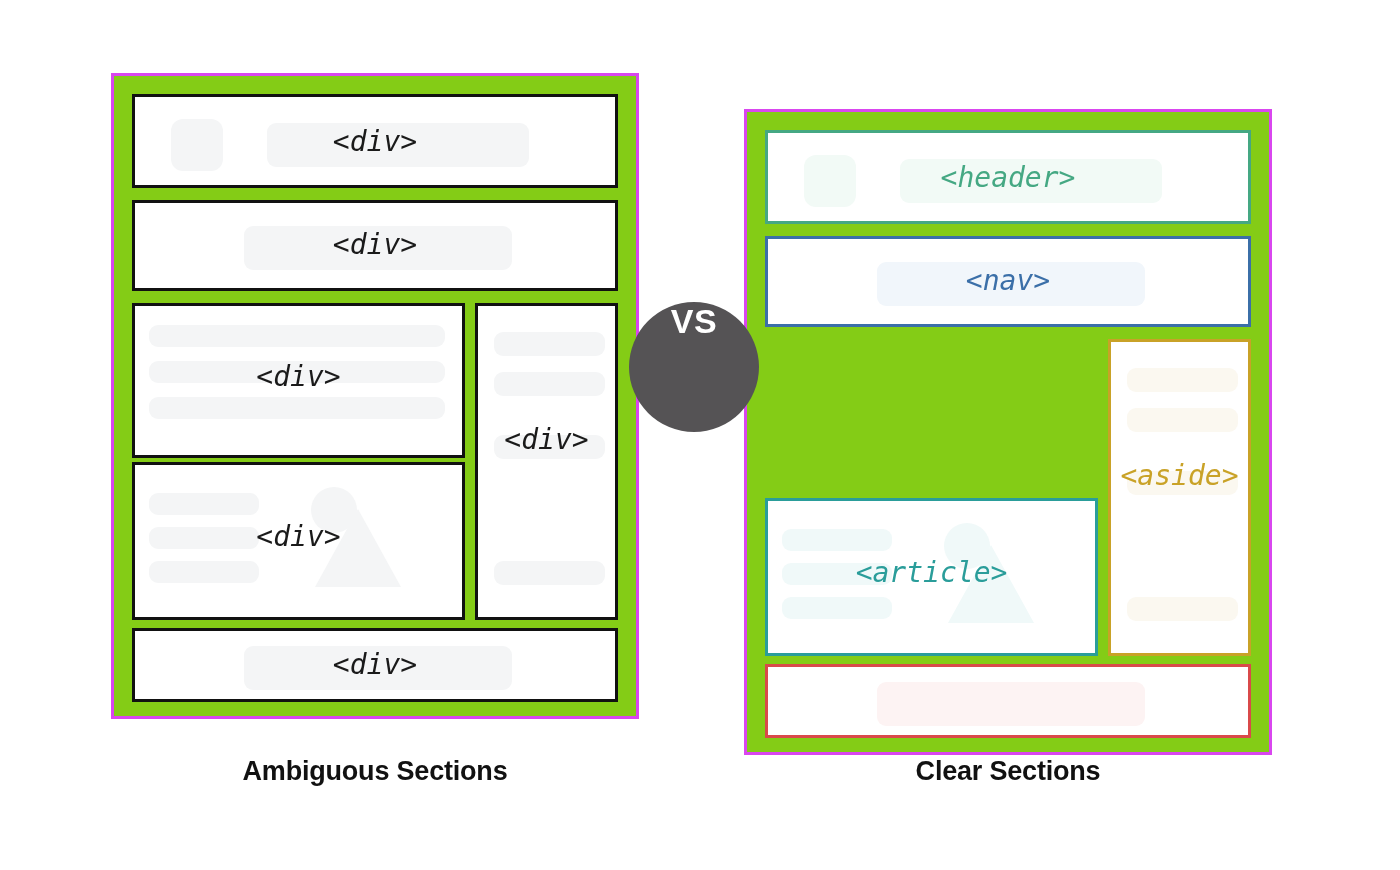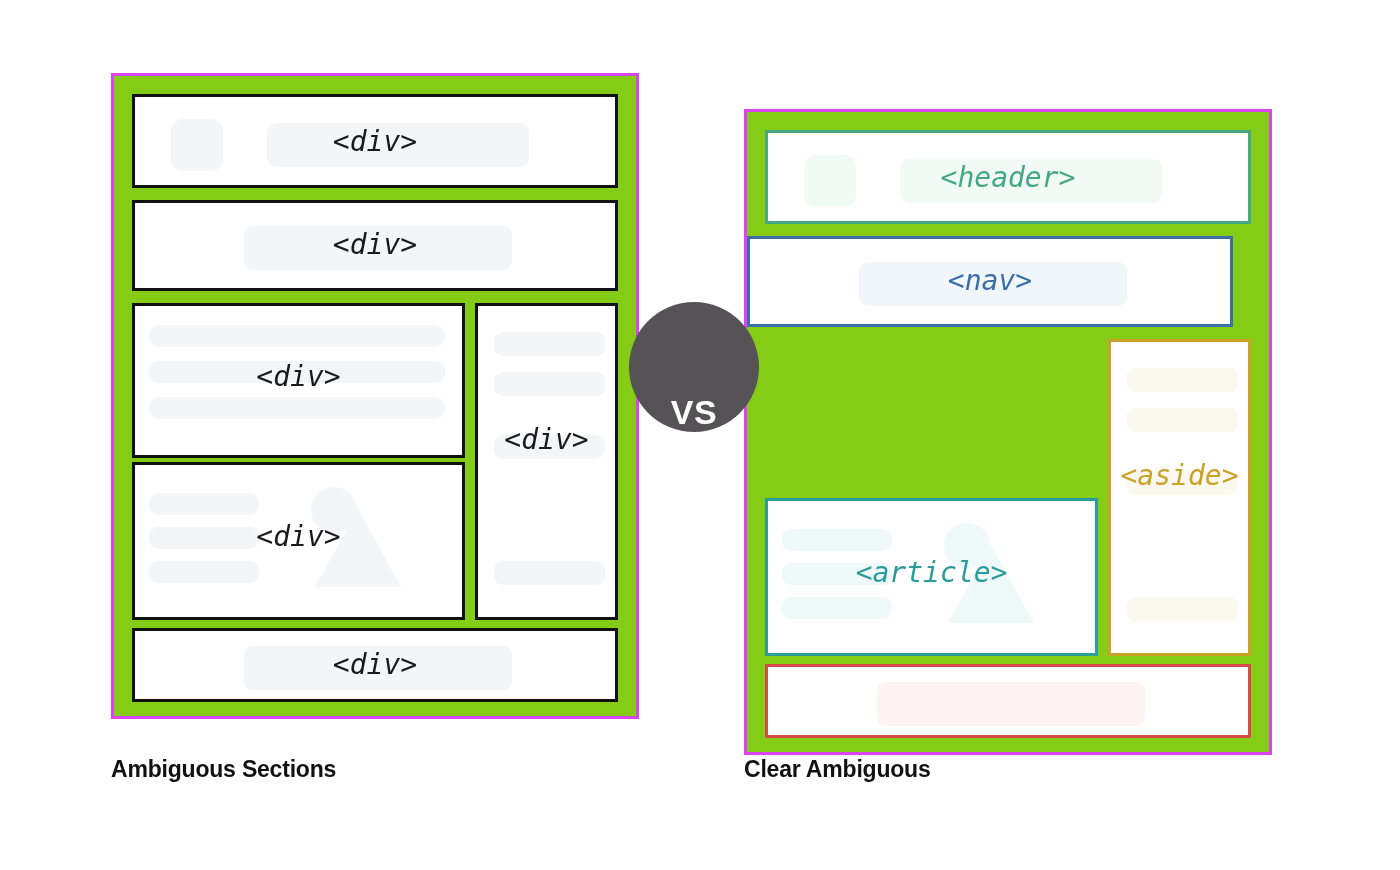--- a/index.html
+++ b/index.html
@@ -9,22 +9,22 @@
     overflow:hidden;position:relative;
   }
   .stage{position:absolute;left:0;top:0;width:1400px;height:870px;}
 
   
   .panel{position:absolute;background:#84cc16;border:3px solid #d946ef;box-sizing:border-box;font-style:italic;}
   #panel-left{left:111px;top:73px;width:528px;height:646px;}
   #panel-right{left:744px;top:73px;width:528px;height:646px;margin-top:36px;}
 
   .caption{
-    position:absolute;
-    font-size:23px;font-weight:bold;color:#111111;
+    position:absolute;text-align:center;
+    font-size:27px;font-weight:bold;color:#111111;
     letter-spacing:-0.2px;white-space:nowrap;
   }
   #caption-left{left:111px;top:756px;width:528px;}
   #caption-right{left:744px;top:756px;width:528px;}
 
   
   .box{position:absolute;box-sizing:border-box;background:#ffffff;overflow:visible;}
   .box.neutral{border:3px solid #111111;}
   .box.tinted{border:3px solid var(--bc);}
 
@@ -48,21 +48,21 @@
   .sk-circle.tintbg{background:var(--skc);}
   .sk-tri{position:absolute;width:0;height:0;
     border-left:43px solid transparent;border-right:43px solid transparent;
     border-bottom:78px solid #f4f5f6;}
   .sk-tri.tintbg{border-bottom-color:var(--skc);}
 
   
   #vs-badge{
     position:absolute;left:629px;top:302px;width:130px;height:130px;
     border-radius:50%;background:#555355;
-    display:flex;align-items:flex-end;justify-content:center;
+    display:flex;align-items:flex-start;justify-content:center;
     color:#ffffff;font-size:34px;font-weight:bold;letter-spacing:0.5px;
     z-index:40;
   }
 </style>
 </head>
 <body>
 
 <div class="stage">
 
   <div class="panel" id="panel-left">
@@ -109,21 +109,21 @@
   </div>
 
   <div class="panel" id="panel-right">
 
     <div class="box tinted" style="--bc:#45A883;--tc:#45A883;--skc:#f2faf6;left:18px;top:18px;width:486px;height:94px;">
       <div class="sk-square tintbg" style="--skc:#f2faf6;left:36px;top:22px;width:52px;height:52px;"></div>
       <div class="sk tintbg" style="--skc:#f2faf6;left:132px;top:26px;width:262px;height:44px;"></div>
       <div class="tag tinted" style="--tc:#45A883;top:28px;">&lt;header&gt;</div>
     </div>
 
-    <div class="box tinted" style="--bc:#3B6FA8;--tc:#3B6FA8;left:0;top:124px;width:486px;height:91px;">
+    <div class="box tinted" style="--bc:#3B6FA8;--tc:#3B6FA8;left:18px;top:124px;width:486px;height:91px;">
       <div class="sk tintbg" style="--skc:#f1f6fb;left:109px;top:23px;width:268px;height:44px;"></div>
       <div class="tag tinted" style="--tc:#3B6FA8;top:25px;">&lt;nav&gt;</div>
     </div>
 
 
     <div class="box tinted" style="--bc:#C9A227;--tc:#C9A227;left:361px;top:227px;width:143px;height:317px;">
       <div class="sk tintbg" style="--skc:#fbf8f0;left:16px;top:26px;width:111px;height:24px;"></div>
       <div class="sk tintbg" style="--skc:#fbf8f0;left:16px;top:66px;width:111px;height:24px;"></div>
       <div class="sk tintbg" style="--skc:#fbf8f0;left:16px;top:129px;width:111px;height:24px;"></div>
       <div class="sk tintbg" style="--skc:#fbf8f0;left:16px;top:255px;width:111px;height:24px;"></div>
@@ -142,15 +142,15 @@
     <div class="box tinted" style="--bc:#D94A4A;--tc:#D94A4A;left:18px;top:552px;width:486px;height:74px;">
       <div class="sk tintbg" style="--skc:#fdf3f3;left:109px;top:15px;width:268px;height:44px;"></div>
     </div>
   </div>
 
   <div id="vs-badge">
     <span>VS</span>
   </div>
 
   <div class="caption" id="caption-left">Ambiguous Sections</div>
-  <div class="caption" id="caption-right">Clear Ambiguous</div>
+  <div class="caption" id="caption-right">Clear Sections</div>
 
 </div>
 
 </body></html>

